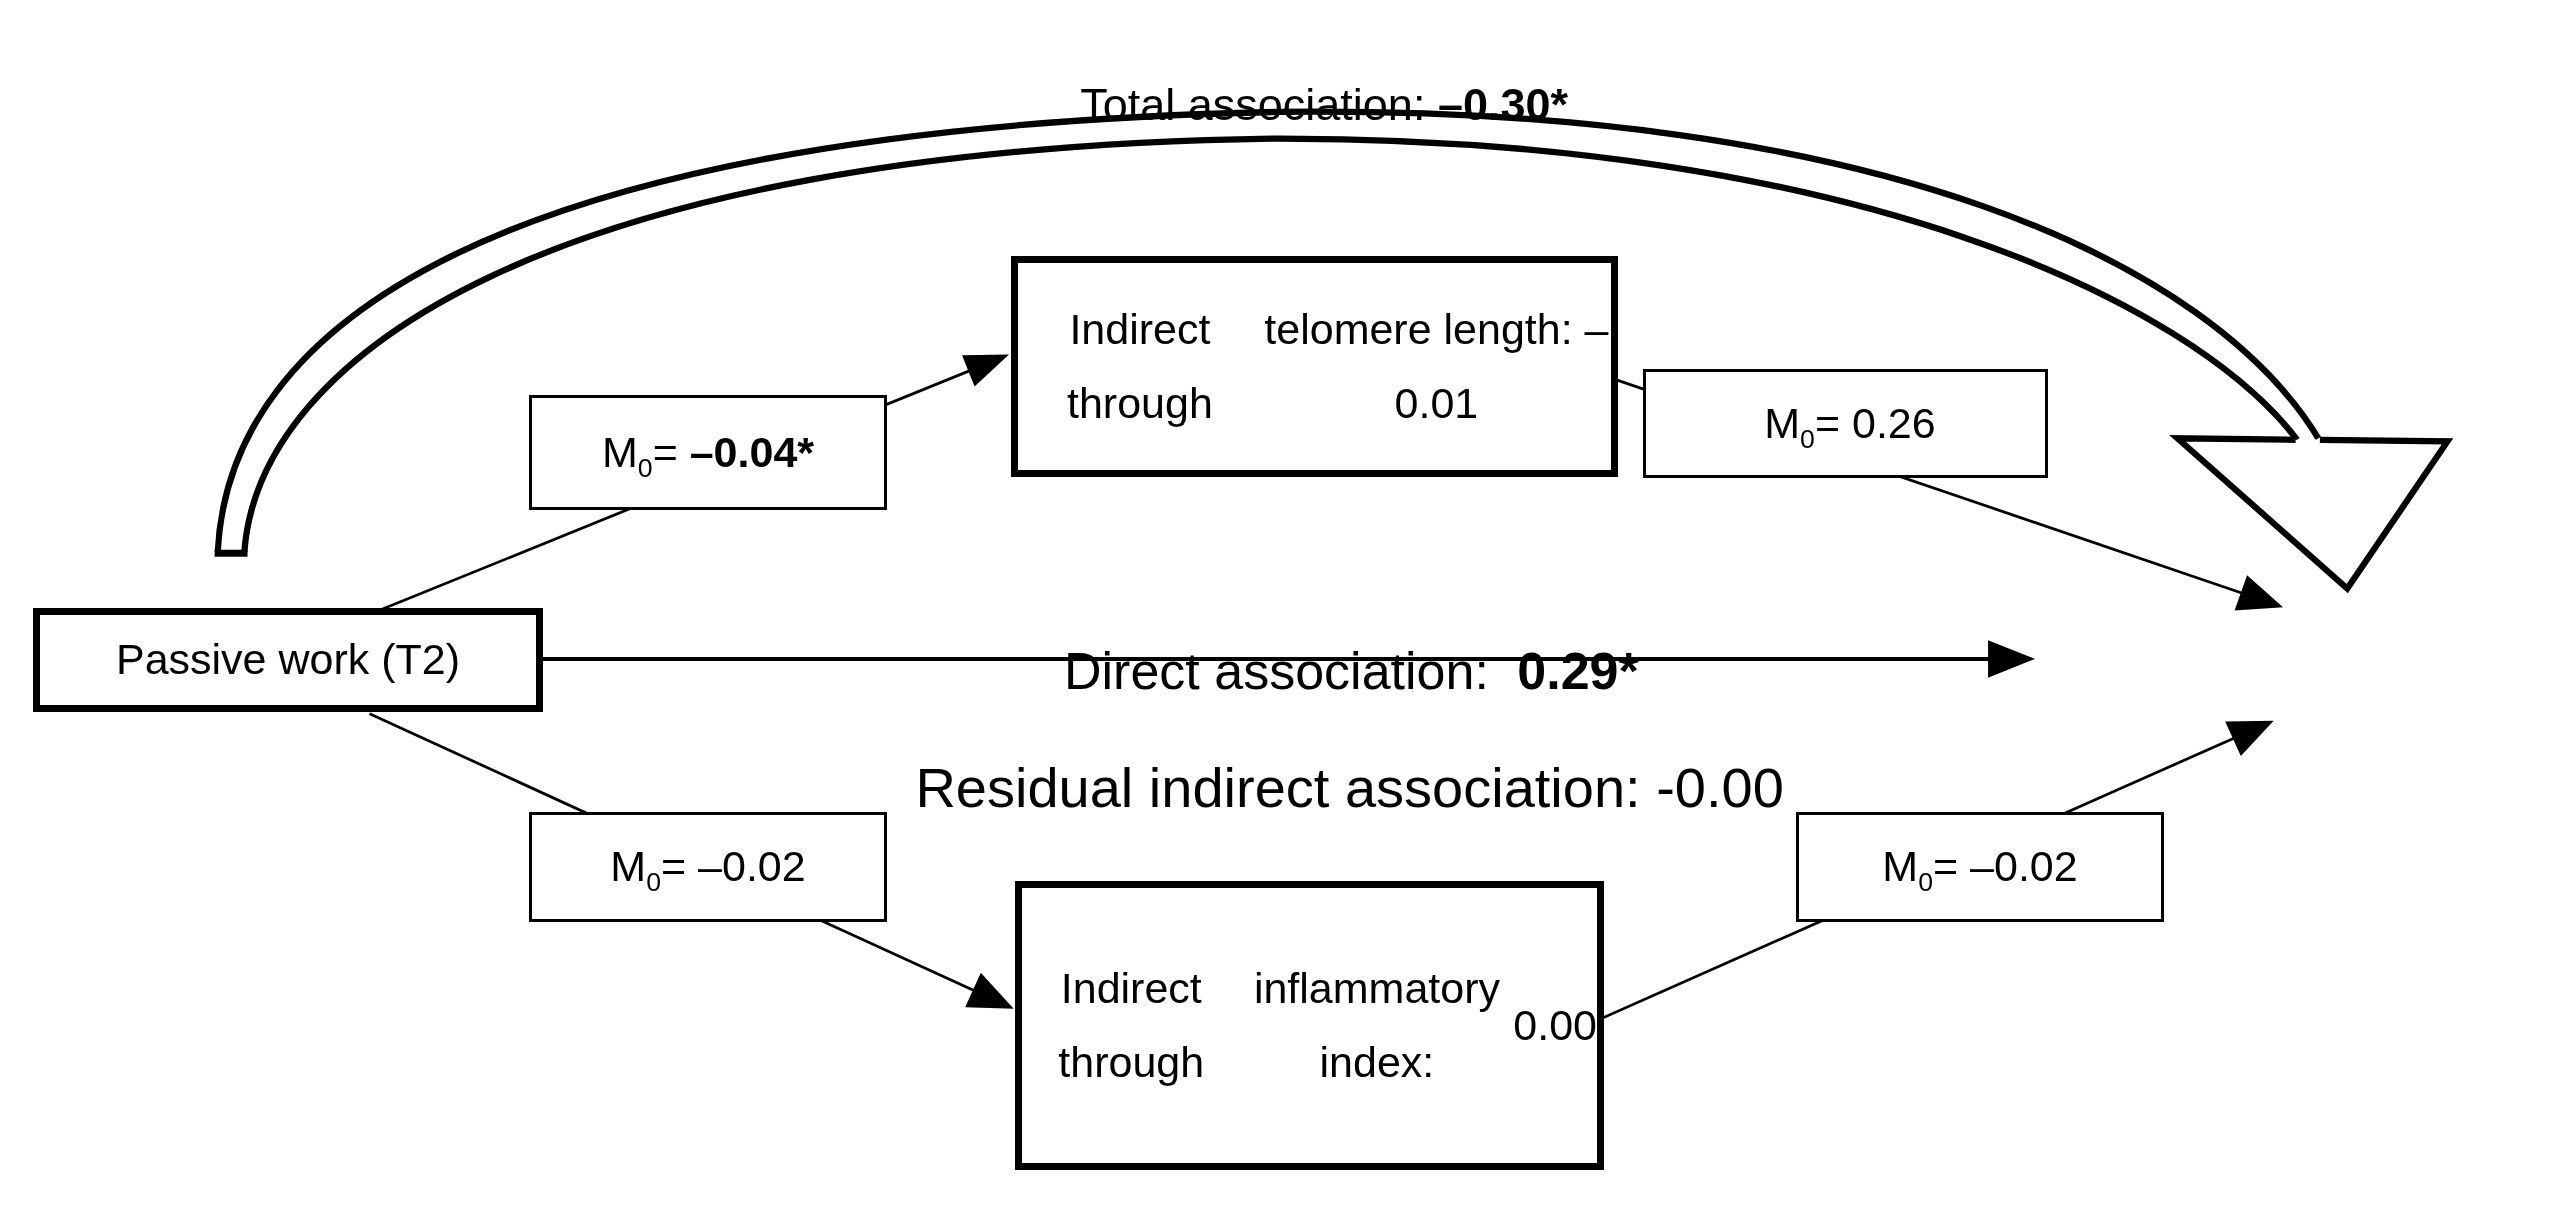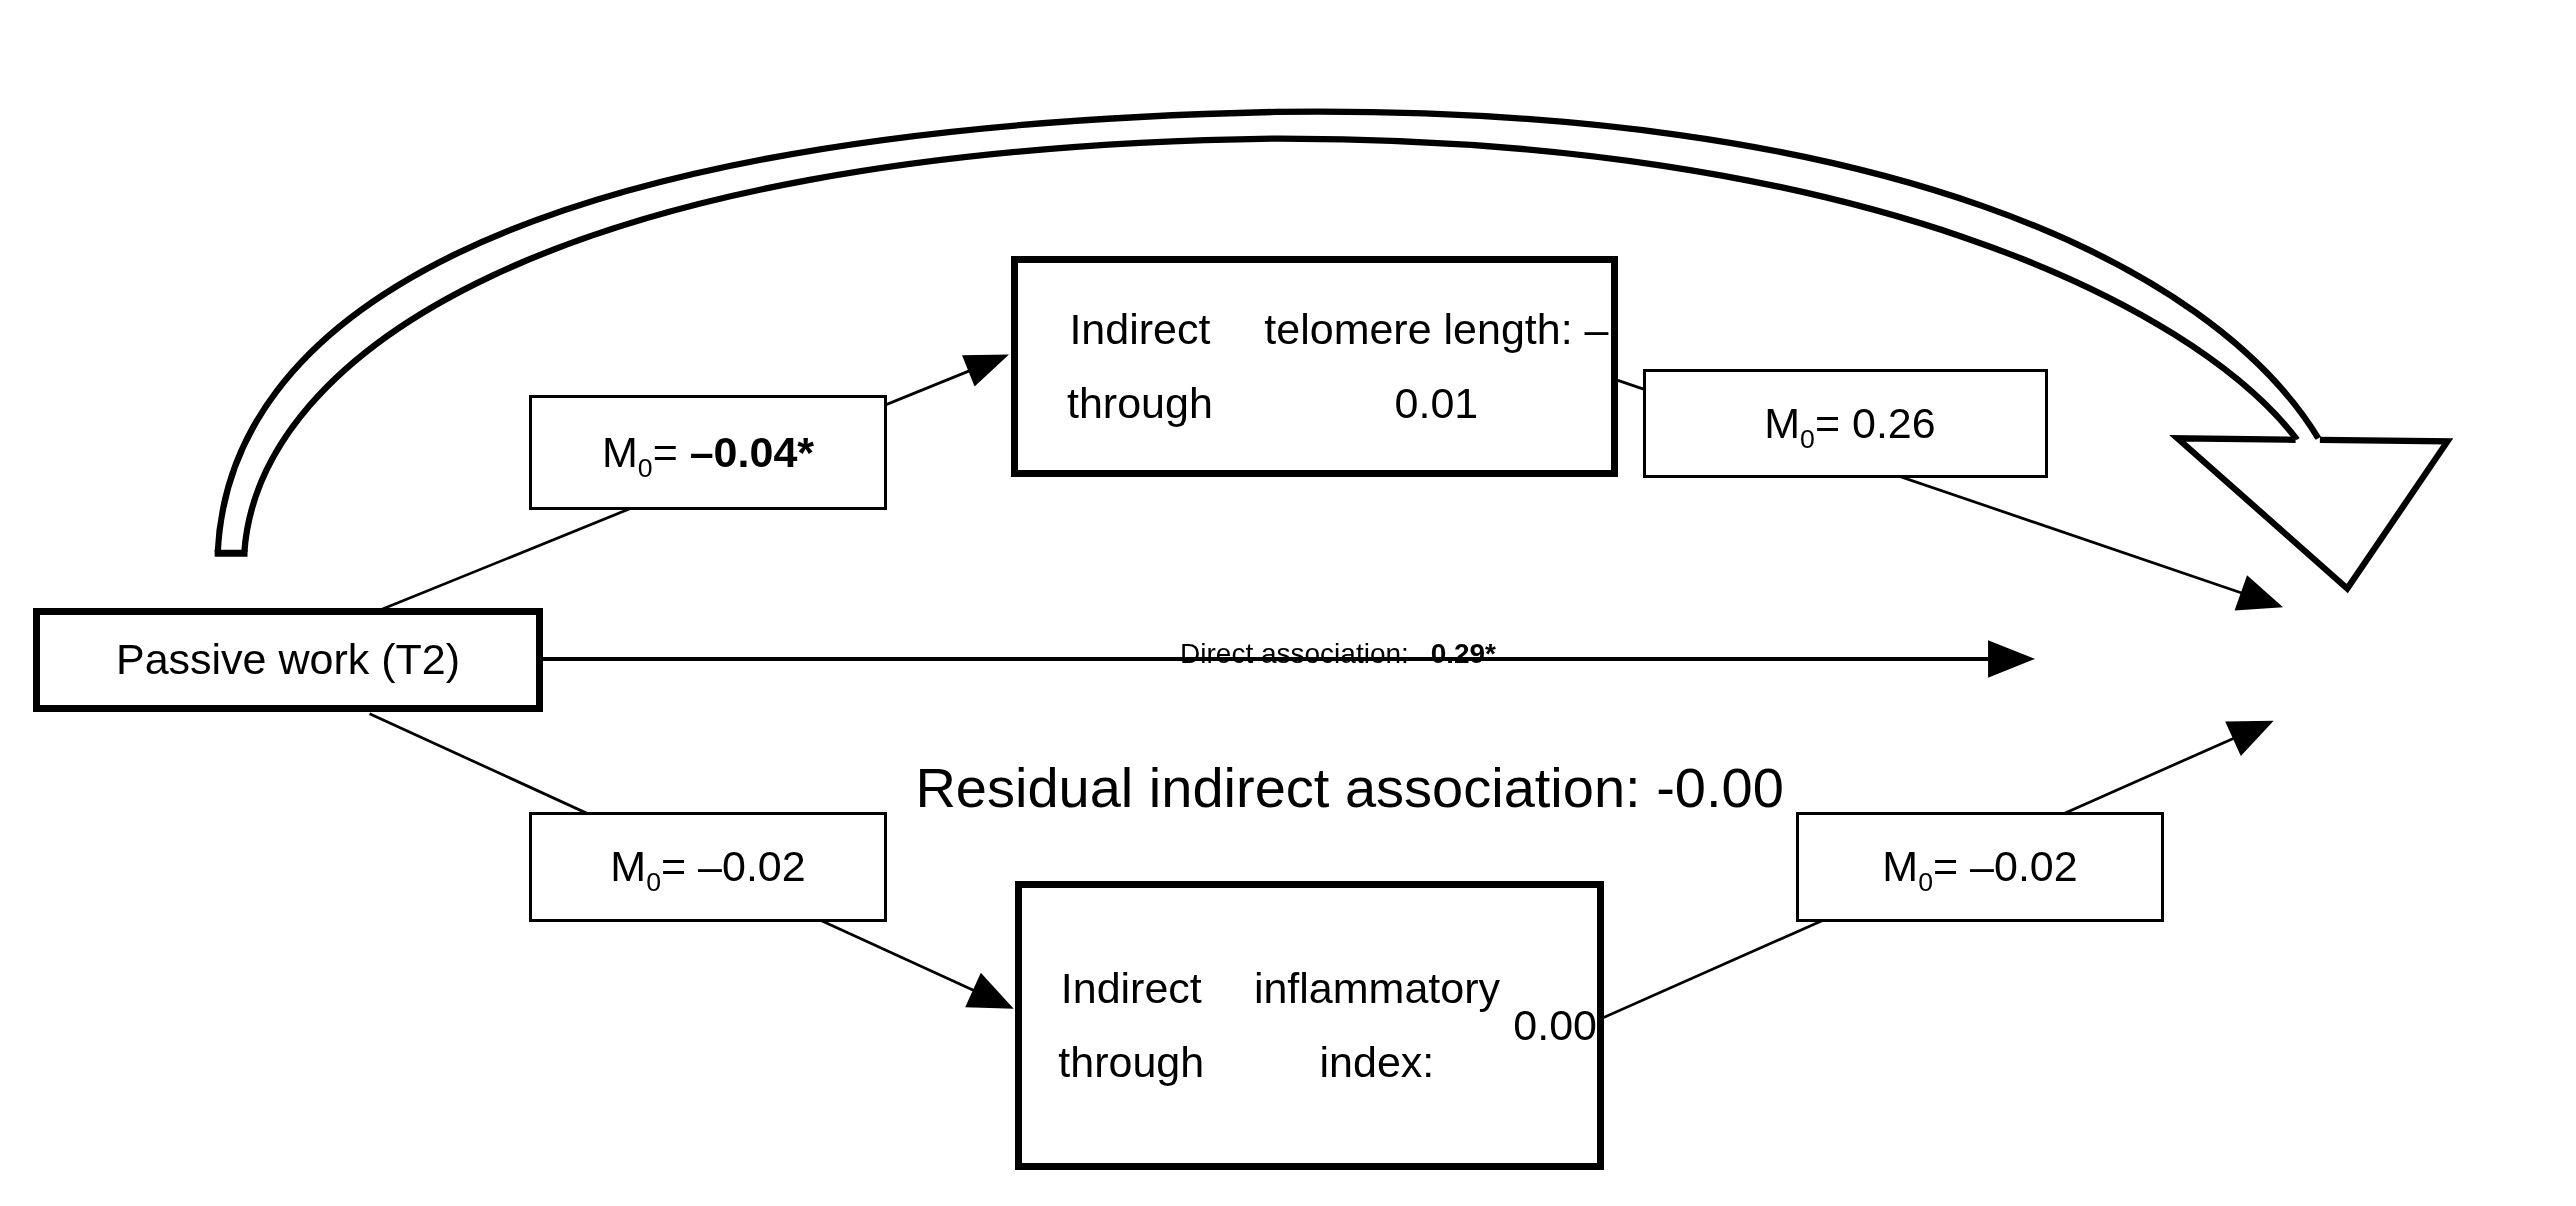--- a/index.html
+++ b/index.html
@@ -65,20 +65,23 @@
     <line x1="2049" y1="1300" x2="2857" y2="942" stroke="#000000" stroke-width="3.5"></line>
     <polygon points="2905,921 2863,966 2843,922" fill="#000000"></polygon>
 
     <path d="M 278 705 C 292 420 620 165 1630 143 C 2400 133 2825 335 2962 560" fill="none" stroke="#000000" stroke-width="8"></path>
     <path d="M 312 705 C 330 455 700 190 1630 177 C 2365 176 2800 385 2935 562" fill="none" stroke="#000000" stroke-width="8"></path>
     <line x1="274" y1="707" x2="316" y2="707" stroke="#000000" stroke-width="9"></line>
 
     <path d="M 2933 562 L 2782 560 L 2999 752 L 3127 564 L 2964 562" fill="#ffffff" stroke="#000000" stroke-width="8" stroke-linejoin="miter"></path>
   </svg>
 
+  <div class="caption" style="left:830px; top:27px; width:939px;">
+    <span>Total association: </span><span class="bold">–0.30*</span>
+  </div>
 
   <div class="node thick" style="left:33px; top:608px; width:510px; height:104px;">
     <span>Passive work (T2)</span>
   </div>
 
 
   <div class="node thick mediator" style="left:1011px; top:256px; width:607px; height:221px;">
     <div>Indirect through</div>
     <div>telomere length: –0.01</div>
   </div>
@@ -98,21 +101,21 @@
   </div>
 
   <div class="node thin" style="left:529px; top:812px; width:358px; height:110px;">
     <span class="coef-line"><span>M</span><sub>0</sub><span>= </span><span>–0.02</span></span>
   </div>
 
   <div class="node thin" style="left:1796px; top:812px; width:368px; height:110px;">
     <span class="coef-line"><span>M</span><sub>0</sub><span>= </span><span>–0.02</span></span>
   </div>
 
-  <div class="caption" style="left:853px; top:606px; width:939px; font-size:28px;">
+  <div class="caption" style="left:853px; top:581px; width:939px; font-size:52px;">
     <span>Direct association: </span><span class="bold direct-gap">0.29*</span>
   </div>
 
   <div class="caption" style="left:849px; top:690px; width:939px; font-size:56px;">
     <span>Residual indirect association: -0.00</span>
   </div>
 
 </div>
 
 

